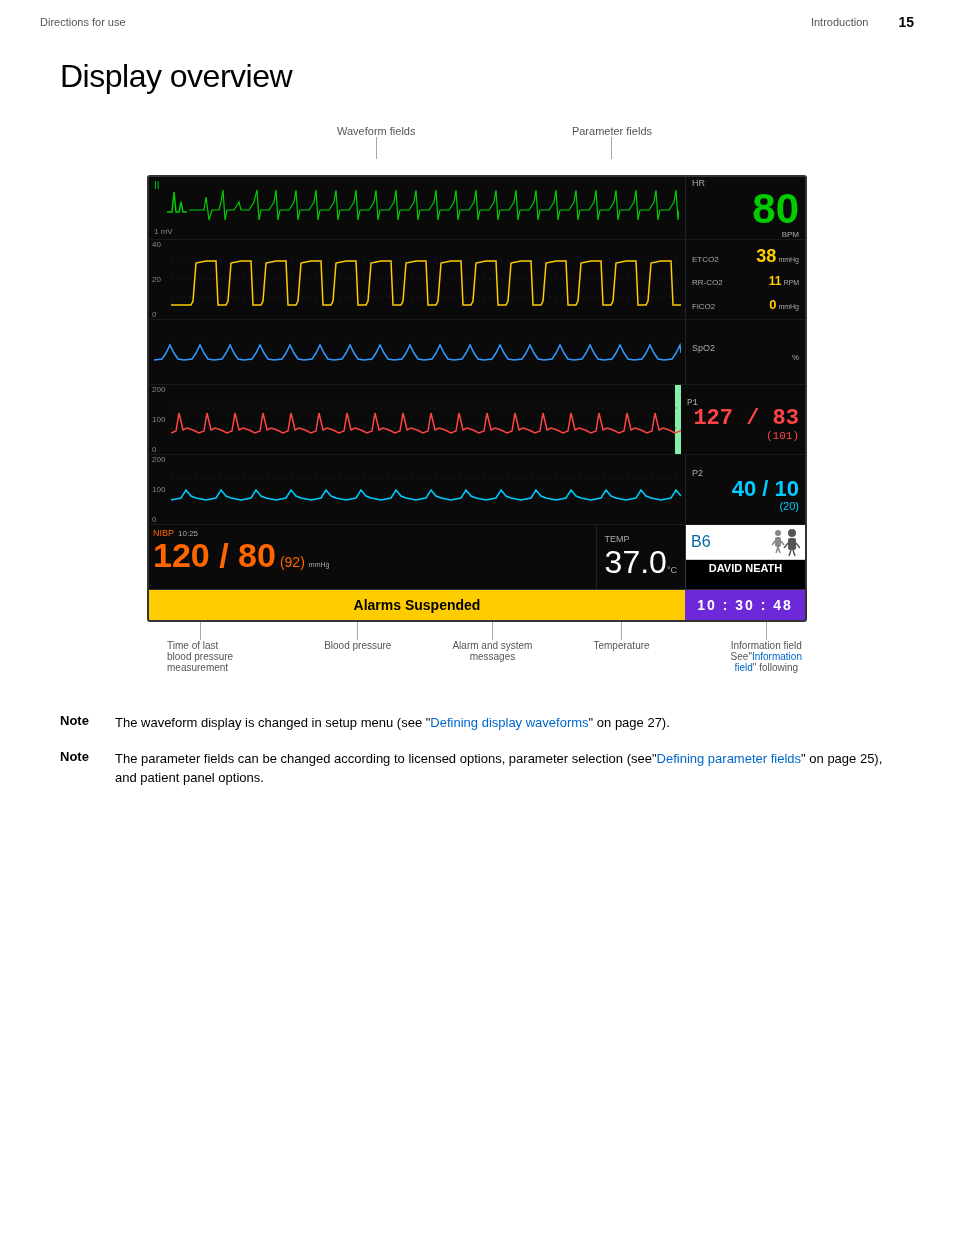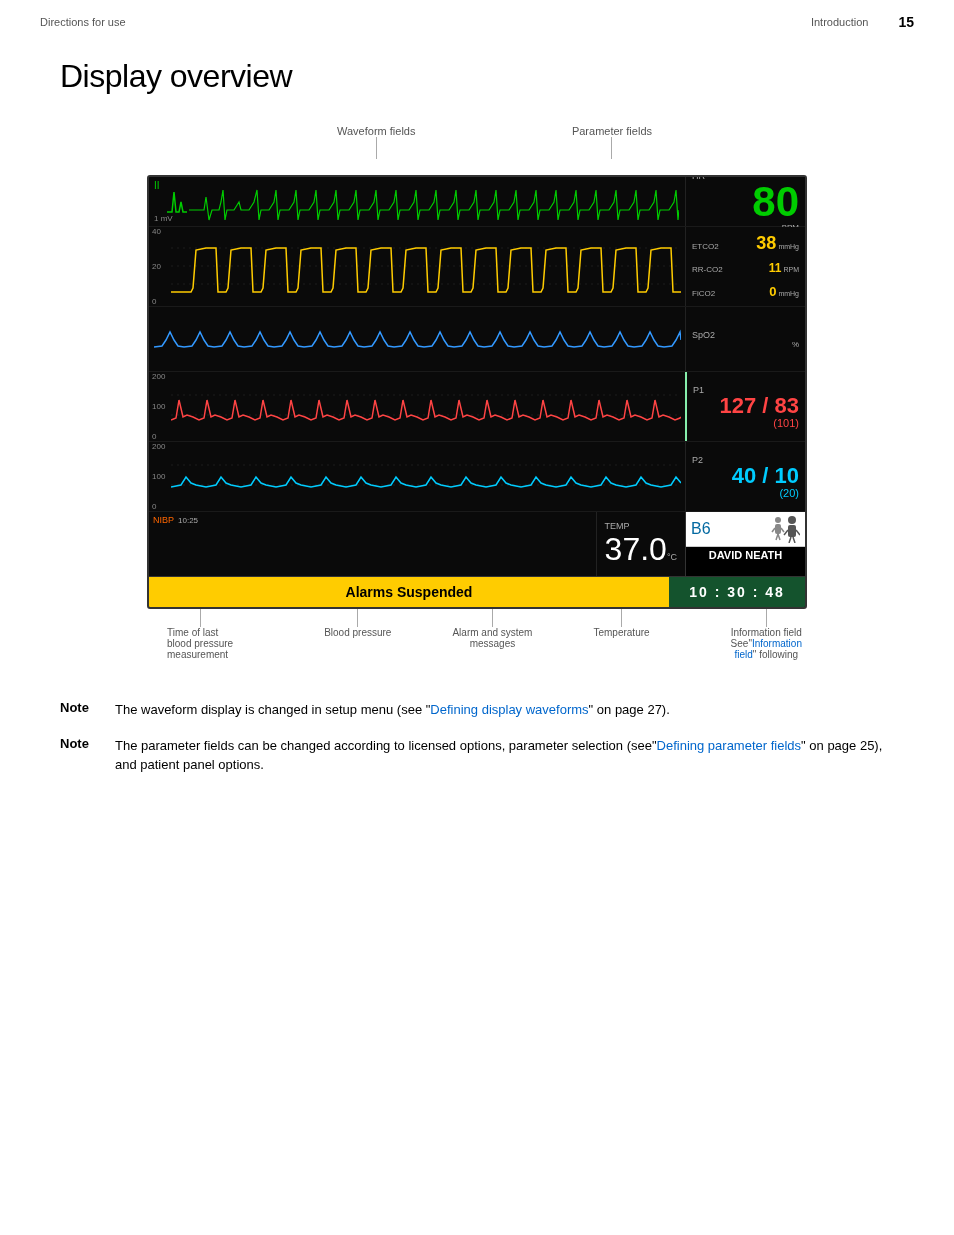--- a/index.html
+++ b/index.html
@@ -63,21 +63,21 @@
       background: #0a0a0a;
       border: 2px solid #333;
       border-radius: 3px;
       overflow: hidden;
       position: relative;
     }
 
     
     .ecg-row {
       display: flex;
-      height: 50px;
+      height: 63px;
       border-bottom: 1px solid #1a1a1a;
     }
 
     .ecg-waveform {
       flex: 1;
       position: relative;
       overflow: hidden;
       padding: 4px 4px 0 4px;
     }
 
@@ -228,27 +228,28 @@
       border-bottom: 1px solid #1a1a1a;
     }
 
     .p1-waveform {
       flex: 1;
       position: relative;
       padding: 2px 4px 0 4px;
     }
 
     .p1-param-box {
-      width: 120px;
+      width: 130px;
       background: #0a0a0a;
-      border-left: 2px solid #86efac;
+      border-left: 6px solid #86efac;
       display: flex;
       flex-direction: column;
       justify-content: center;
       padding: 3px 6px;
+      font-family: Liberation Mono, monospace;
     }
 
     .param-value-red {
       font-size: 22px;
       font-weight: bold;
       color: #ff4444;
       line-height: 1;
       text-align: right;
     }
 
@@ -427,22 +428,22 @@
       font-weight: bold;
       color: #000;
     }
 
     .alarm-right-yellow {
       width: 30px;
       background: #ffcc00;
     }
 
     .alarm-time-box {
-      width: 136px;
-      background: #14532d;
+      width: 120px;
+      background: #6d28d9;
       color: #fff;
       display: flex;
       align-items: center;
       justify-content: center;
       font-size: 14px;
       font-weight: bold;
       letter-spacing: 2px;
     }
 
     
@@ -625,20 +626,25 @@
             <span class="param-sub-cyan">(20)</span>
           </div>
         </div>
 
         <div class="nibp-row">
           <div class="nibp-section">
             <div class="nibp-top">
               <span class="nibp-label">NIBP</span>
               <span class="nibp-time">10:25</span>
             </div>
+            <div style="display:flex;align-items:baseline;gap:4px;">
+              <span class="nibp-value">120 / 80</span>
+              <span class="nibp-map">(92)</span>
+              <span class="nibp-unit-small">mmHg</span>
+            </div>
           </div>
           <div class="temp-section">
             <span class="temp-label">TEMP</span>
             <div style="display:flex;align-items:baseline;">
               <span class="temp-value">37.0</span>
               <span class="temp-unit">°C</span>
             </div>
           </div>
           <div class="info-box">
             <div class="info-top">

